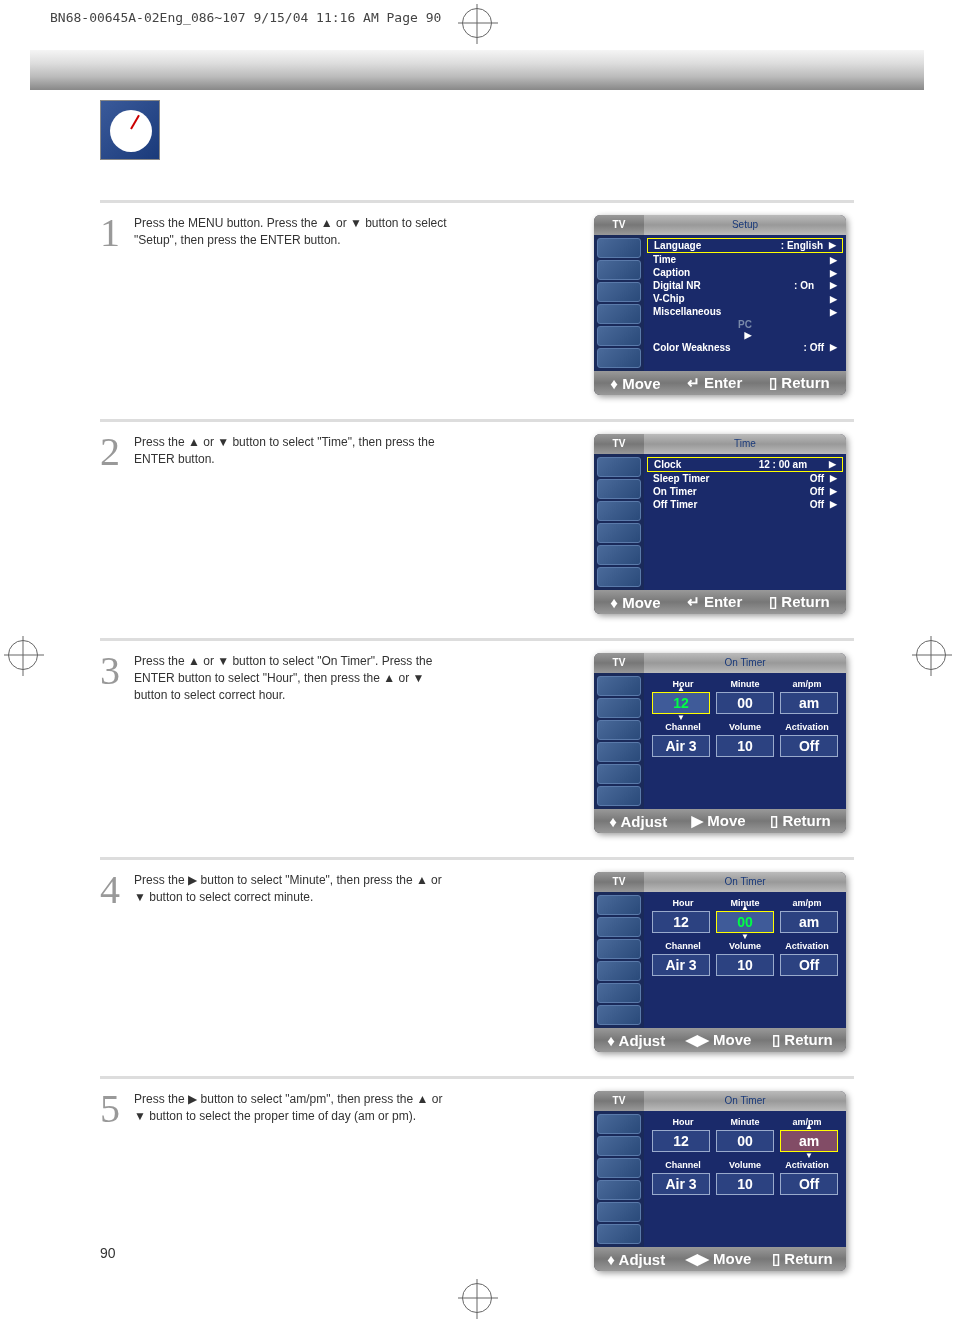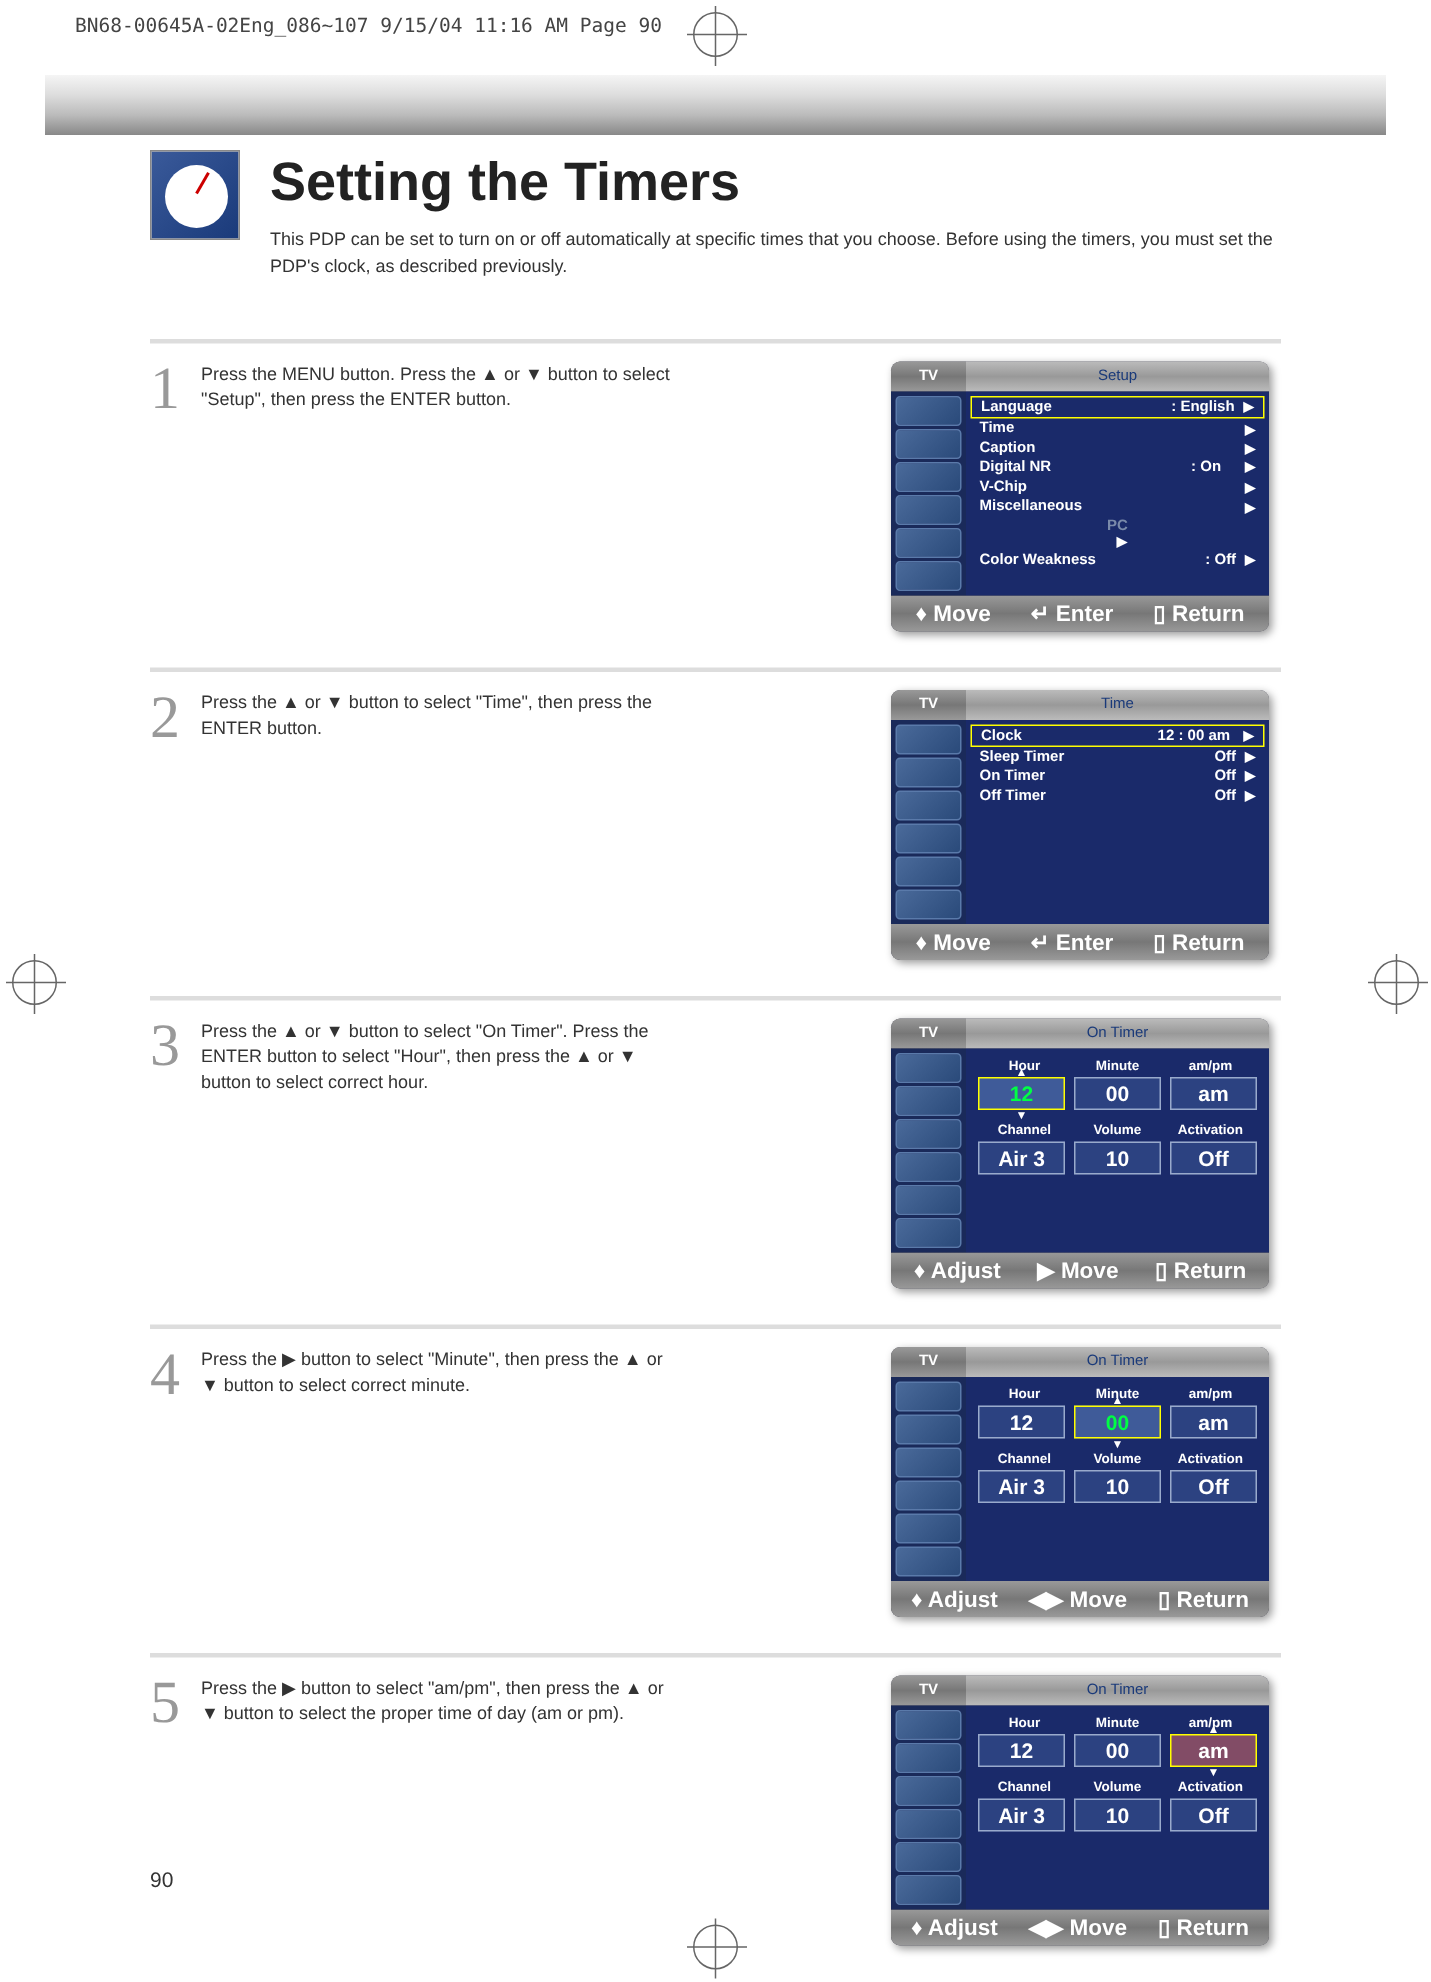--- a/index.html
+++ b/index.html
@@ -58,24 +58,20 @@
 <div class="header-strip">BN68-00645A-02Eng_086~107  9/15/04  11:16 AM  Page 90</div>
 <div class="reg-mark reg-top"></div>
 <div class="reg-mark reg-bottom"></div>
 <div class="reg-mark reg-left"></div>
 <div class="reg-mark reg-right"></div>
 <div class="silver-bar"></div>
 
 <div class="page-content">
   <div class="title-row">
     <div class="clock-icon"></div>
-    <div class="title-text">
-      <h1>Setting the Timers</h1>
-      <p>This PDP can be set to turn on or off automatically at specific times that you choose. Before using the timers, you must set the PDP's clock, as described previously.</p>
-    </div>
   </div>
 
   <div id="steps-container">
       <div class="step">
     <div class="step-left">
       <div class="step-num">1</div>
       <div class="step-text">Press the MENU button. Press the ▲ or ▼ button to select "Setup", then press the ENTER button.</div>
     </div>
     <div class="step-right">
           <div class="osd">
@@ -175,21 +171,21 @@
                 <div class="side-icon"></div>
                 <div class="side-icon"></div>
                 <div class="side-icon"></div>
                 <div class="side-icon"></div>
                 <div class="side-icon"></div>
                 <div class="side-icon"></div>
               </div>
               <div class="osd-main">
                 <div class="menu-row selected">
                   <span>Clock</span>
-                  <span style="display:flex;gap:9px;">
+                  <span style="display:flex;gap:22px;">
                     <span class="menu-val">12 : 00 am</span>
                     <span class="arr">▶</span>
                   </span>
                 </div>
                 <div class="menu-row">
                   <span>Sleep Timer</span>
                   <span style="display:flex;gap:6px;">
                     <span class="menu-val">Off</span>
                     <span class="arr">▶</span>
                   </span>

